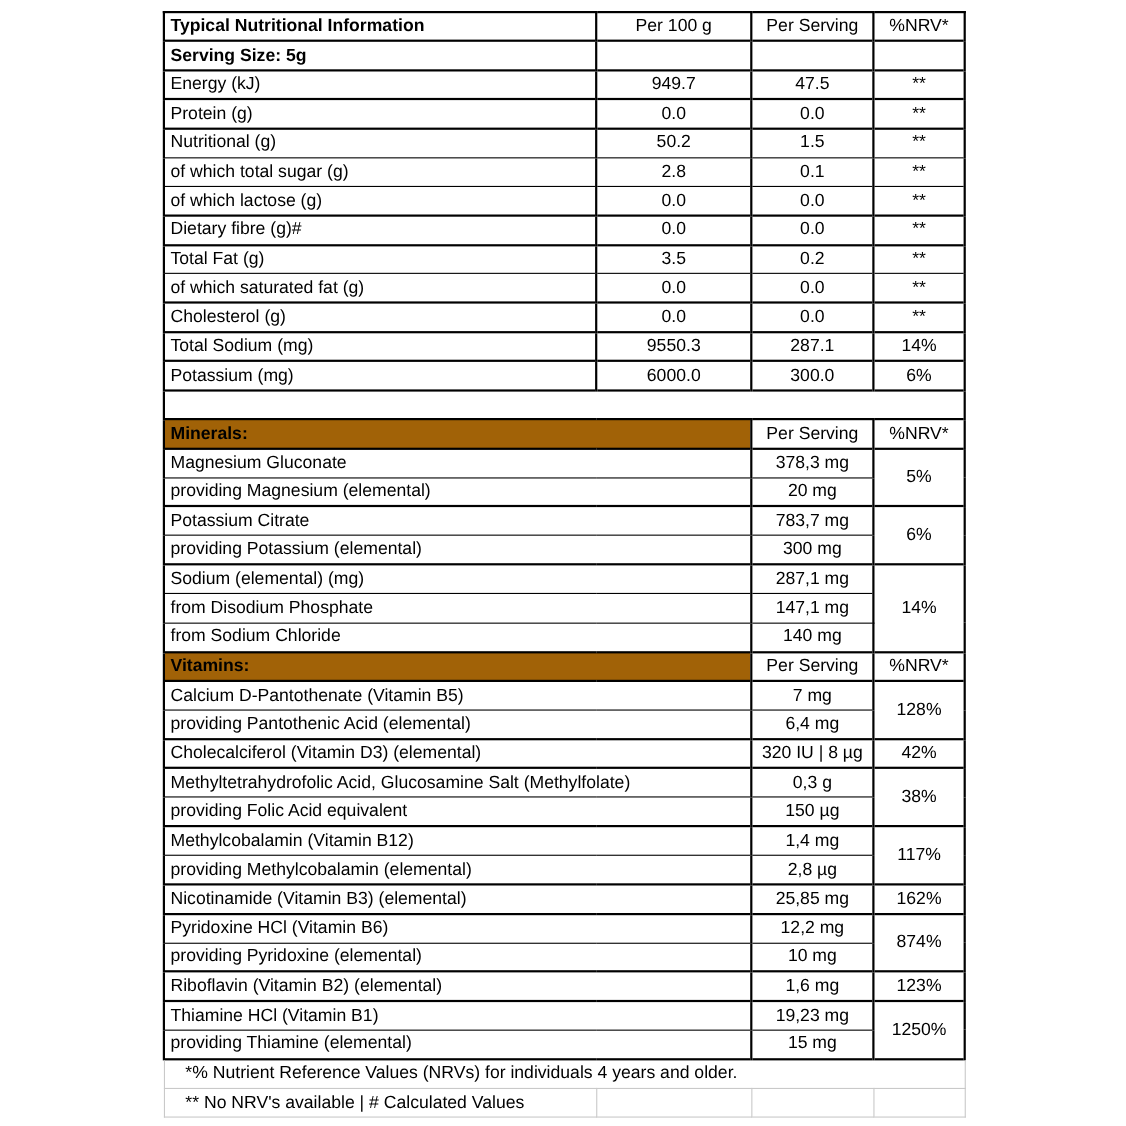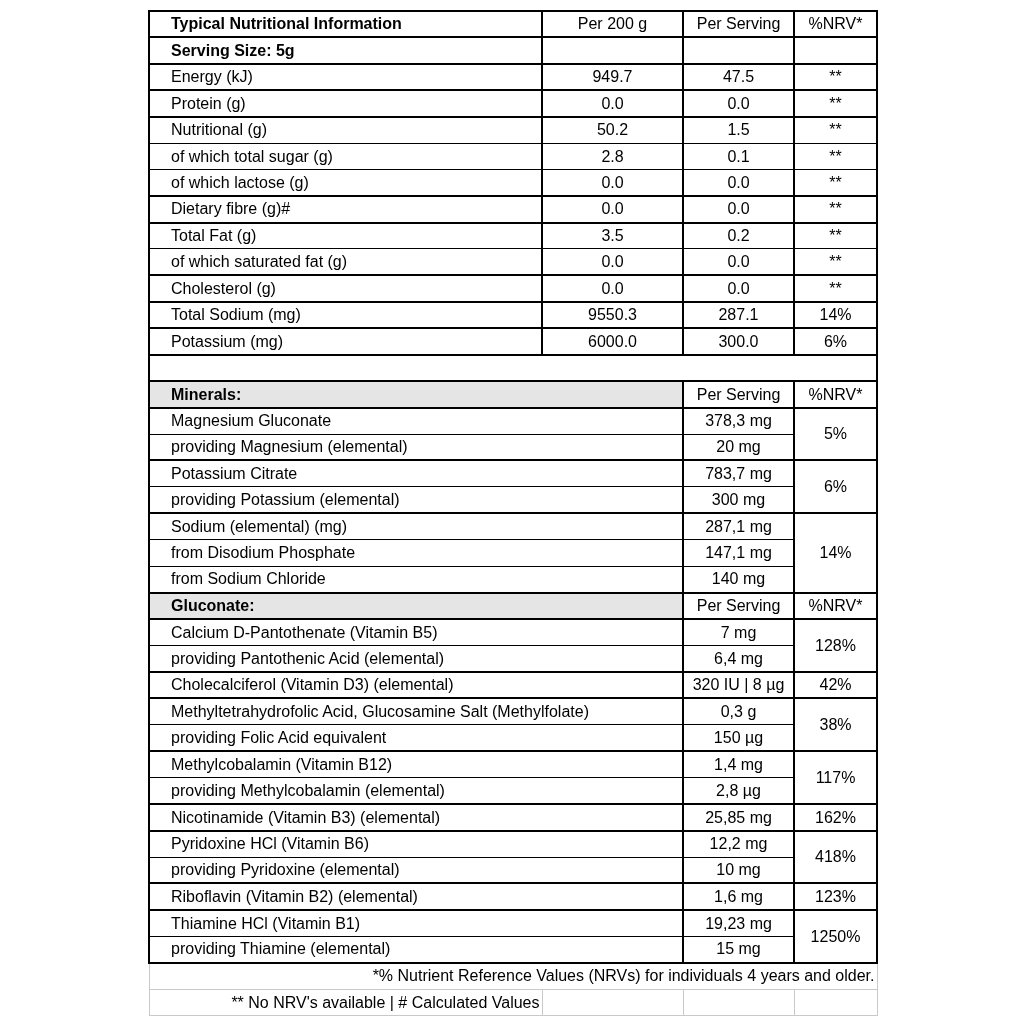--- a/index.html
+++ b/index.html
@@ -6,44 +6,44 @@
   body{width:1024px;height:1024px;overflow:hidden;position:relative;
        font-family:"Liberation Sans",sans-serif;color:#000;}
   .sheet{position:absolute;left:148px;top:10px;}
   table.nutri{border-collapse:collapse;table-layout:fixed;width:728px;
       font-size:16px;line-height:1.1;}
   table.nutri tr{height:26.45px;}
   td{padding:0 2px;overflow:hidden;white-space:nowrap;vertical-align:middle;}
   
   td.bk{border:1px solid #000;border-left-width:2px;border-right-width:2px;}
   tr.gt > td.bk{border-top-width:2px;}
-  .lbl{text-align:left;padding-left:21px;}
+  .lbl{text-align:left;padding-left:5px;}
   .num{text-align:center;}
   .b{font-weight:bold;}
-  .blue{background:#e5e5e5;}
+  .blue{background:#a16207;}
   
-  td.fn{border:1px solid #C9C9C9;text-align:right;padding-left:5px;}
+  td.fn{border:1px solid #C9C9C9;text-align:left;padding-left:19px;}
   td.fn-top{border-top:2px solid #000;}
 </style>
 </head>
 <body>
 
 <div class="sheet">
 <table class="nutri">
   <colgroup>
     <col style="width:393px">
         <col style="width:141px">
         <col style="width:111px">
         <col style="width:83px">
   </colgroup>
 
   <tbody>
         <tr class="gt">
     <td class="bk lbl b">Typical Nutritional Information</td>
-    <td class="bk num">Per 200 g</td>
+    <td class="bk num">Per 100 g</td>
     <td class="bk num">Per Serving</td>
     <td class="bk num">%NRV*</td>
   </tr>
 
   <tr class="gt">
     <td class="bk lbl b">Serving Size: 5g</td>
     <td class="bk"></td>
     <td class="bk"></td>
     <td class="bk"></td>
   </tr>
@@ -153,21 +153,21 @@
   <tr>
     <td class="bk lbl" colspan="2">from Disodium Phosphate</td>
     <td class="bk num">147,1 mg</td>
   </tr>
   <tr>
     <td class="bk lbl" colspan="2">from Sodium Chloride</td>
     <td class="bk num">140 mg</td>
   </tr>
 
   <tr class="gt">
-    <td class="bk lbl b blue" colspan="2">Gluconate:</td>
+    <td class="bk lbl b blue" colspan="2">Vitamins:</td>
     <td class="bk num">Per Serving</td>
     <td class="bk num">%NRV*</td>
   </tr>
 
   <tr class="gt">
     <td class="bk lbl" colspan="2">Calcium D-Pantothenate (Vitamin B5)</td>
     <td class="bk num">7 mg</td>
     <td class="bk num" rowspan="2">128%</td>
   </tr>
   <tr>
@@ -203,21 +203,21 @@
 
   <tr class="gt">
     <td class="bk lbl" colspan="2">Nicotinamide (Vitamin B3) (elemental)</td>
     <td class="bk num">25,85 mg</td>
     <td class="bk num">162%</td>
   </tr>
 
   <tr class="gt">
     <td class="bk lbl" colspan="2">Pyridoxine HCl (Vitamin B6)</td>
     <td class="bk num">12,2 mg</td>
-    <td class="bk num" rowspan="2">418%</td>
+    <td class="bk num" rowspan="2">874%</td>
   </tr>
   <tr>
     <td class="bk lbl" colspan="2">providing Pyridoxine (elemental)</td>
     <td class="bk num">10 mg</td>
   </tr>
 
   <tr class="gt">
     <td class="bk lbl" colspan="2">Riboflavin (Vitamin B2) (elemental)</td>
     <td class="bk num">1,6 mg</td>
     <td class="bk num">123%</td>

